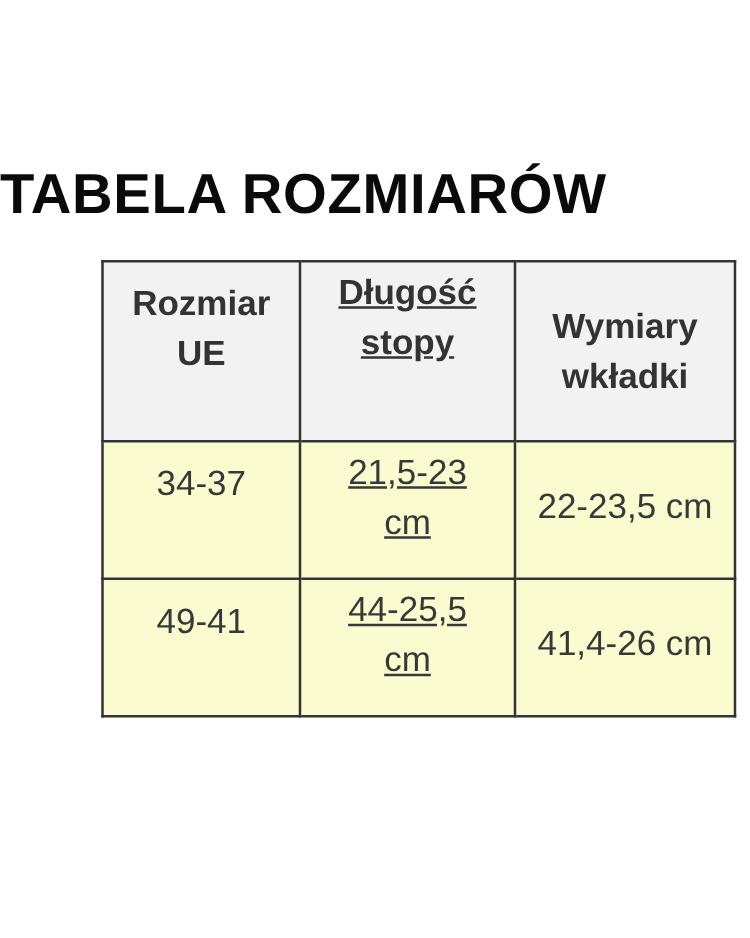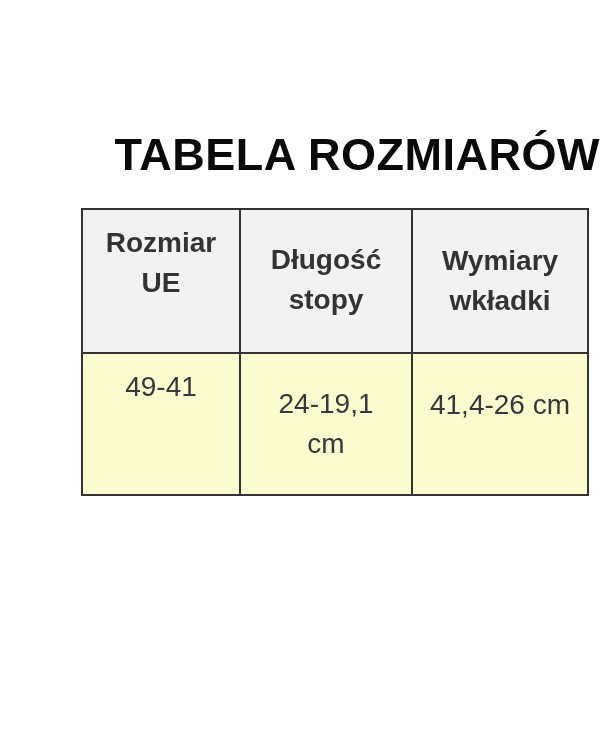--- a/index.html
+++ b/index.html
@@ -8,21 +8,21 @@
     background: #ffffff;
   }
   body {
     width: 600px;
     height: 750px;
     overflow: hidden;
     font-family: "Liberation Sans", "DejaVu Sans", sans-serif;
   }
   .page-title {
     margin: 128px 0 26px 0;
-    text-align: right;
+    text-align: left;
     font-size: 45px;
     line-height: 54px;
     font-weight: bold;
     letter-spacing: 0.5px;
     color: var(--title-text, #0a0a0a);
   }
   table.size-chart {
     border-collapse: collapse;
     table-layout: fixed;
     width: 506px;
@@ -48,21 +48,21 @@
     color: var(--header-text, #333333);
     font-weight: bold;
     padding: 13px 10px;
   }
   table.size-chart td {
     background: var(--row-bg, #fbfbd0);
     color: var(--cell-text, #383838);
     font-weight: normal;
   }
   table.size-chart th.col-1, table.size-chart td.col-1 { padding: 13px 10px; }
-  table.size-chart th.col-2, table.size-chart td.col-2 { padding: 30px 22px; }
+  table.size-chart th.col-2, table.size-chart td.col-2 { padding: 4px 22px; text-decoration: underline; }
   table.size-chart th.col-3, table.size-chart td.col-3 { padding: 31px 8px; }
 </style>
 </head>
 <body>
 
 <h1 class="page-title">TABELA ROZMIARÓW</h1>
 
 <table class="size-chart">
   <colgroup>
     <col class="c1">
@@ -71,18 +71,23 @@
   </colgroup>
   <thead>
     <tr>
       <th class="col-1">Rozmiar UE</th>
       <th class="col-2">Długość stopy</th>
       <th class="col-3">Wymiary wkładki</th>
     </tr>
   </thead>
   <tbody>
     <tr>
+      <td class="col-1">34-37</td>
+      <td class="col-2">21,5-23 cm</td>
+      <td class="col-3">22-23,5 cm</td>
+    </tr>
+    <tr>
       <td class="col-1">49-41</td>
-      <td class="col-2">24-19,1 cm</td>
+      <td class="col-2">44-25,5 cm</td>
       <td class="col-3">41,4-26 cm</td>
     </tr>
   </tbody>
 </table>
 
 </body></html>

